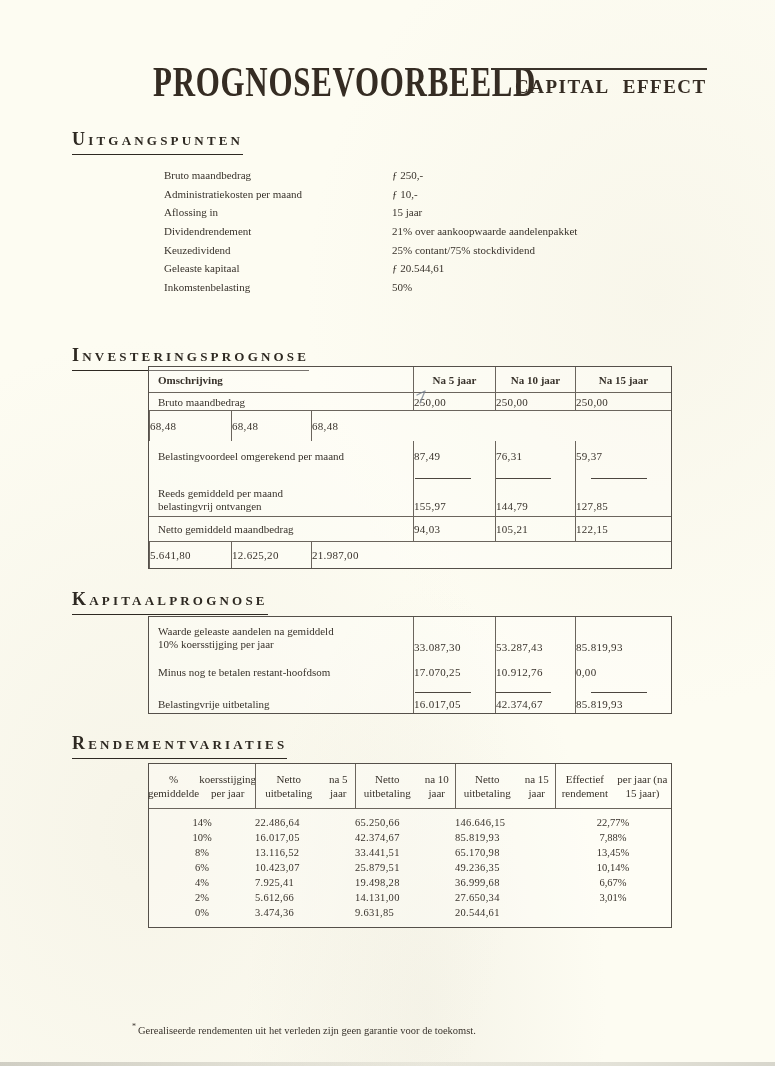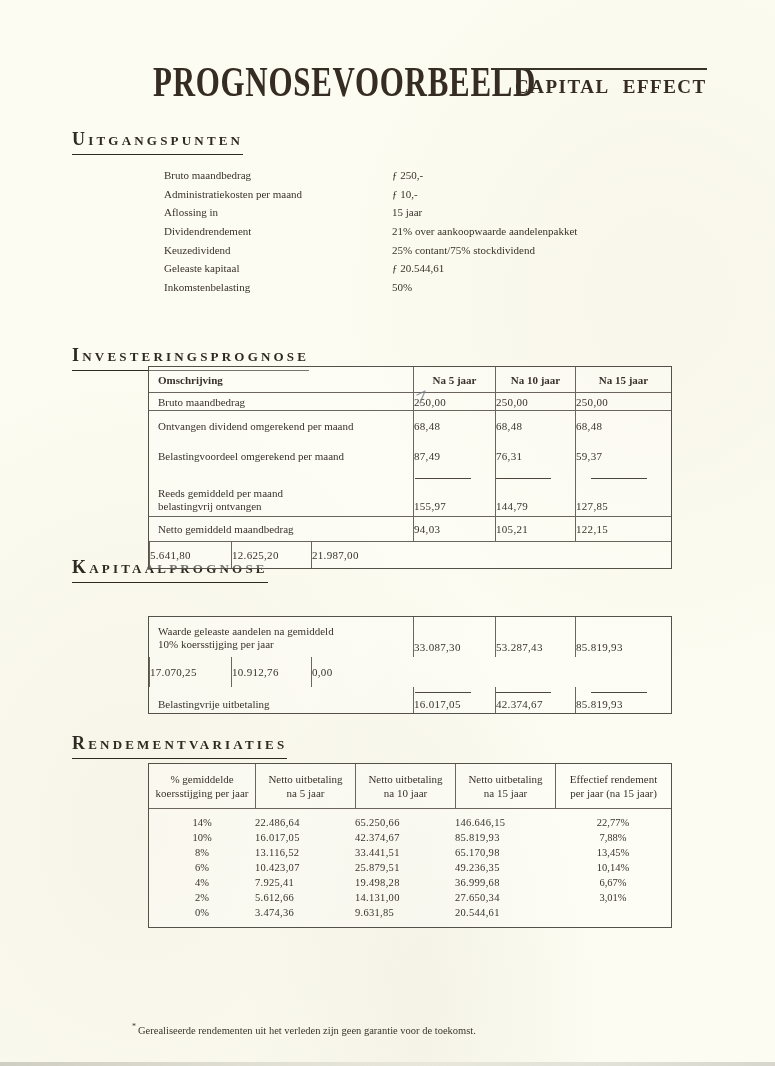--- a/index.html
+++ b/index.html
@@ -20,21 +20,21 @@
   .main-title{display:inline-block;font-size:43px;line-height:1;font-weight:bold;color:#352c23;
     letter-spacing:1px;white-space:nowrap;transform:scaleX(.72);transform-origin:left top;}
   .sub-title-box{position:absolute;left:491px;top:68px;border-top:2px solid #3a332b;padding-top:7px;}
   .sub-title{font-size:19px;line-height:1;font-weight:bold;color:#352c23;letter-spacing:1.5px;word-spacing:8px;white-space:nowrap;margin-left:24px;}
 
   
   .sec-head{position:absolute;left:72px;display:inline-block;font-weight:bold;text-transform:uppercase;
     font-size:13px;letter-spacing:3.2px;color:#2e2922;border-bottom:1.3px solid #2e2922;
     padding-bottom:3px;line-height:1.25;}
   .sec-head::first-letter{font-size:18px;}
-  .sh1{top:128px}.sh2{top:344px}.sh3{top:556px}.sh4{top:732px}
+  .sh1{top:128px}.sh2{top:344px}.sh3{top:588px}.sh4{top:732px}
 
   
   .assumptions{position:absolute;left:164px;top:166px;font-size:11px;}
   .assump-row{display:flex;height:18.6px;align-items:center;}
   .assump-label{width:228px;}
 
   
   .tbl{position:absolute;left:148px;border:1.3px solid #55504a;background:rgba(255,255,252,.35);}
   .trow{display:flex;align-items:center;box-sizing:border-box;font-size:11px;}
   .cell{box-sizing:border-box;position:relative;height:100%;display:flex;align-items:center;}
@@ -54,21 +54,21 @@
   .tbl-invest{top:366px;width:522px;}
 
   
   .tbl-kapitaal{top:616px;width:522px;}
   .k1{height:40px}.k2{height:30px}.ksum{height:8px}.k3{height:18px}
 
   
   .tbl-rendement{top:763px;width:522px;font-size:10.5px;}
   .rt-c0{width:106px}.rt-c1{width:100px}.rt-c2{width:100px}.rt-c3{width:100px}.rt-c4{width:116px}
   .rt-head{height:45px;border-bottom:1px solid #6b655d;}
-  .rt-hcell{flex-direction:column;justify-content:center;line-height:14px;text-align:center;padding:0;}
+  .rt-hcell{flex-direction:row;justify-content:center;line-height:14px;text-align:center;padding:0;}
   .rt-body{padding:6px 0 7px 0;}
   .rt-row{display:flex;height:15px;align-items:center;}
   .rt-center{justify-content:center;padding:0;}
 
   
   .pen-mark{position:absolute;left:1px;top:-4px;width:14px;height:16px;opacity:.8;}
 
   
   .footnote{position:absolute;left:132px;top:1022px;font-size:10.5px;color:#3a342d;}
   .footnote sup{font-size:8px;margin-right:2px;}
@@ -133,21 +133,20 @@
       <div class="cell c1 vl num">
         <svg class="pen-mark" viewBox="0 0 14 16">
           <path d="M2 6 L10 2 L5 14" fill="none" stroke="#76808f" stroke-width="1.3" stroke-linecap="round" stroke-linejoin="round"></path>
         </svg>
         <span>250,00</span>
       </div>
       <div class="cell c2 vl num">250,00</div>
       <div class="cell c3 vl num">250,00</div>
     </div>
     <div class="trow h30">
-      <div class="cell c0">Ontvangen dividend omgerekend per maand</div>
       <div class="cell c1 vl num">68,48</div>
       <div class="cell c2 vl num">68,48</div>
       <div class="cell c3 vl num">68,48</div>
     </div>
     <div class="trow h30">
       <div class="cell c0">Belastingvoordeel omgerekend per maand</div>
       <div class="cell c1 vl num">87,49</div>
       <div class="cell c2 vl num">76,31</div>
       <div class="cell c3 vl num">59,37</div>
     </div>
@@ -189,20 +188,21 @@
     <div class="trow k1">
       <div class="cell c0 two-line" style="padding-top:8px;">
         <div>Waarde geleaste aandelen na gemiddeld</div>
         <div>10% koersstijging per jaar</div>
       </div>
       <div class="cell c1 vl num vbottom">33.087,30</div>
       <div class="cell c2 vl num vbottom">53.287,43</div>
       <div class="cell c3 vl num vbottom">85.819,93</div>
     </div>
     <div class="trow k2">
+      <div class="cell c0">Minus nog te betalen restant-hoofdsom</div>
       <div class="cell c1 vl num">17.070,25</div>
       <div class="cell c2 vl num">10.912,76</div>
       <div class="cell c3 vl num">0,00</div>
     </div>
     <div class="trow ksum">
       <div class="cell c0"></div>
       <div class="cell c1 vl">
           <span class="sumline"></span>
         </div>
       <div class="cell c2 vl">

